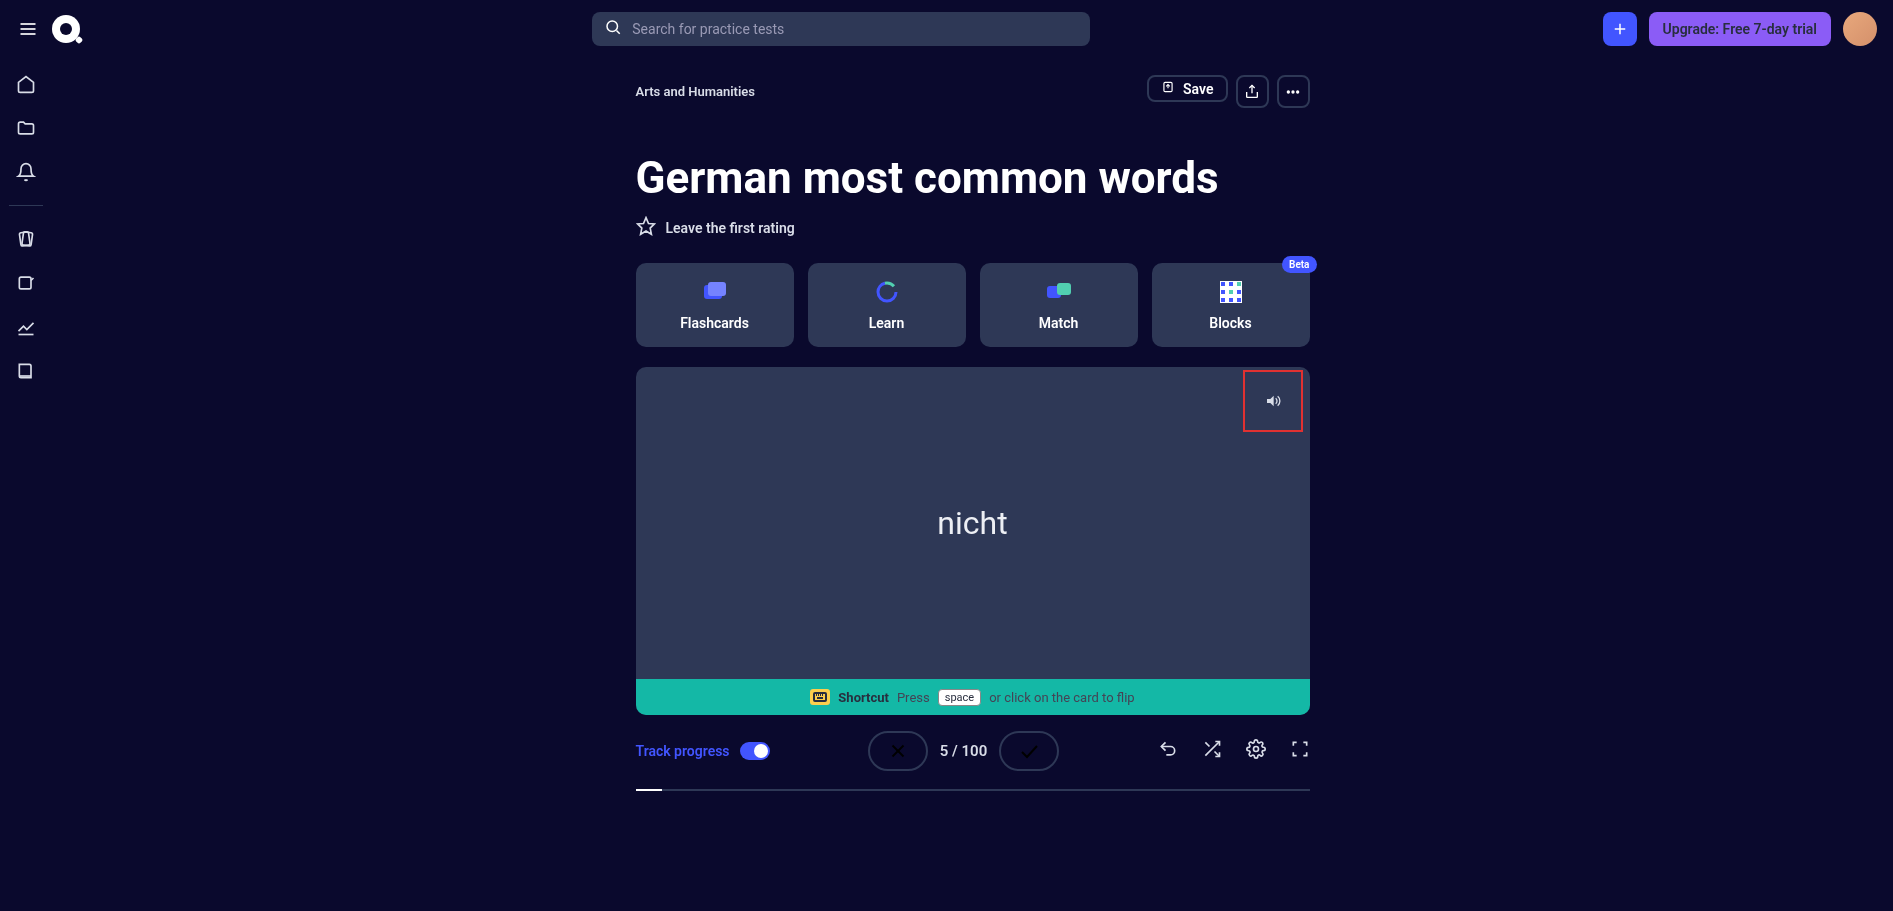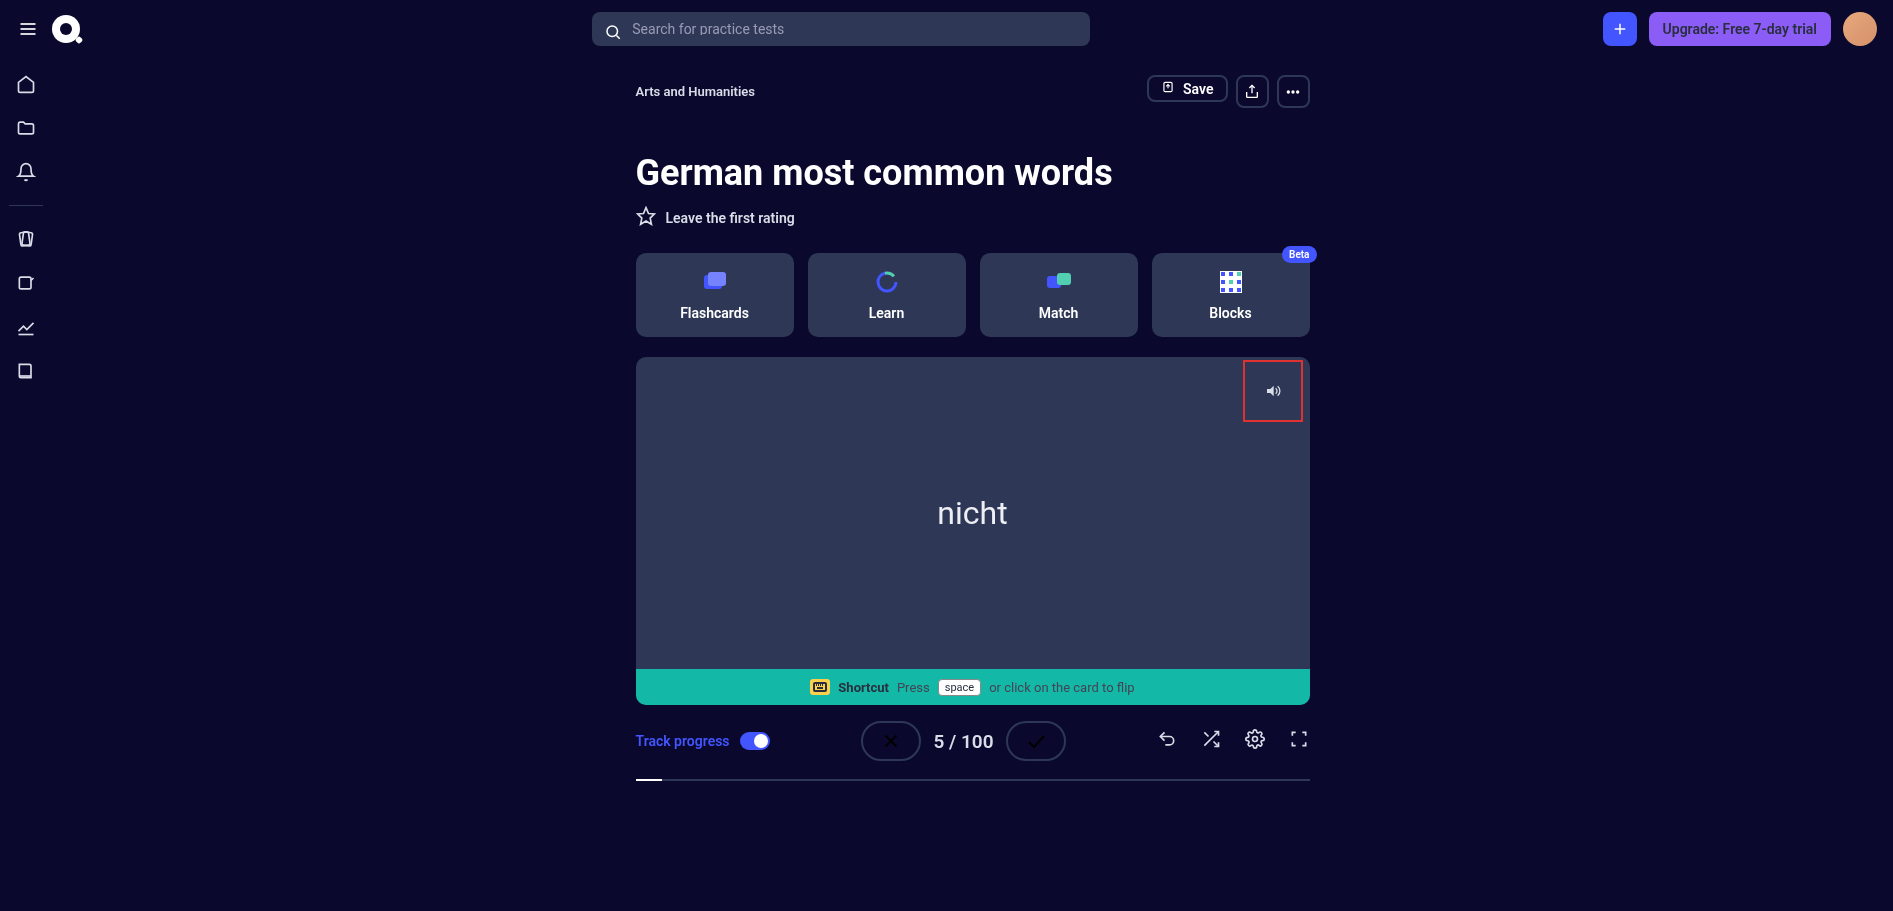--- a/index.html
+++ b/index.html
@@ -6,21 +6,21 @@
 body { background: #0a092d; color: #fff; width: 1893px; height: 911px; overflow: hidden; }
 
 
 .top-header { height: 57px; display: flex; align-items: center; padding: 0 16px; gap: 12px; }
 .hamburger { width: 24px; height: 24px; display: flex; align-items: center; justify-content: center; cursor: pointer; }
 .logo { width: 28px; height: 28px; background: #fff; border-radius: 50%; position: relative; }
 .logo::after { content: ""; position: absolute; width: 12px; height: 12px; background: #0a092d; border-radius: 50%; top: 8px; left: 8px; }
 .logo-wrap { position: relative; width: 28px; height: 28px; }
 .logo-tail { position: absolute; width: 6px; height: 6px; background: #fff; bottom: 0; right: -2px; border-radius: 2px; transform: rotate(45deg); }
 .search-wrap { flex: 1; display: flex; justify-content: center; }
-.search-bar { width: 498px; height: 34px; background: #2e3856; border-radius: 8px; display: flex; padding: 11px 12px; gap: 10px; }
+.search-bar { width: 498px; height: 34px; background: #2e3856; border-radius: 8px; display: flex; align-items: center; padding: 11px 12px; gap: 10px; }
 .search-input { background: transparent; border: none; color: #c8c8d4; font-size: 14px; outline: none; flex: 1; }
 .search-input::placeholder { color: #9a9ab5; }
 .header-actions { display: flex; align-items: center; gap: 12px; }
 .plus-btn { width: 34px; height: 34px; background: #4255ff; border-radius: 8px; display: flex; align-items: center; justify-content: center; cursor: pointer; }
 .upgrade-btn { height: 34px; background: #8b5cf6; color: #282e3e; border-radius: 8px; padding: 0 14px; font-weight: 600; font-size: 14px; display: flex; align-items: center; cursor: pointer; border: none; }
 .avatar { width: 34px; height: 34px; border-radius: 50%; background: linear-gradient(135deg, #e8a87c, #d4906b); }
 
 
 .sidebar { position: absolute; left: 0; top: 57px; width: 52px; display: flex; flex-direction: column; align-items: center; padding-top: 16px; gap: 22px; }
 .sidebar-divider { width: 34px; height: 1px; background: #2e3856; }
@@ -29,21 +29,21 @@
 
 .main { position: absolute; left: 52px; top: 57px; right: 0; bottom: 0; display: flex; justify-content: center; padding-top: 18px; }
 .content { width: 674px; }
 
 .breadcrumb-row { display: flex; justify-content: space-between; align-items: center; margin-bottom: 16px; }
 .breadcrumb { color: #d9dde8; font-size: 13px; font-weight: 600; }
 .header-btns { display: flex; gap: 8px; }
 .save-btn { height: 27px; border: 2px solid #2e3856; border-radius: 8px; background: transparent; color: #fff; padding: 0 12px; display: flex; align-items: center; gap: 8px; font-size: 14px; font-weight: 600; cursor: pointer; }
 .icon-btn { width: 33px; height: 33px; border: 2px solid #2e3856; border-radius: 8px; background: transparent; display: flex; align-items: center; justify-content: center; cursor: pointer; color: #fff; }
 
-.title { font-size: 36px; font-weight: 700; margin-bottom: 12px; margin-top: 44px; }
+.title { font-size: 44px; font-weight: 700; margin-bottom: 12px; margin-top: 44px; }
 .rating { display: flex; align-items: center; gap: 10px; color: #d9dde8; font-size: 14px; font-weight: 600; margin-bottom: 24px; }
 
 .modes { display: flex; gap: 14px; position: relative; margin-bottom: 20px; }
 .mode-card { flex: 1; height: 84px; background: #2e3856; border-radius: 10px; display: flex; flex-direction: column; align-items: center; justify-content: center; gap: 10px; cursor: pointer; font-size: 14px; font-weight: 600; color: #fff; position: relative; }
 .mode-icon-wrap { width: 26px; height: 26px; display: flex; align-items: center; justify-content: center; }
 .beta-badge { position: absolute; top: -7px; right: -7px; background: #4255ff; color: #fff; font-size: 10px; font-weight: 600; padding: 3px 7px; border-radius: 10px; }
 
 
 .flashcard { width: 674px; height: 348px; background: #2e3856; border-radius: 10px; position: relative; display: flex; flex-direction: column; }
 .card-body { flex: 1; display: flex; align-items: center; justify-content: center; position: relative; }
@@ -57,21 +57,21 @@
 .footer-rest { color: #445; }
 
 
 .controls { display: flex; align-items: center; justify-content: space-between; margin-top: 16px; }
 .track-wrap { display: flex; align-items: center; gap: 10px; }
 .track-label { color: #4255ff; font-size: 14px; font-weight: 600; }
 .toggle { width: 30px; height: 18px; background: #4255ff; border-radius: 10px; position: relative; cursor: pointer; }
 .toggle-knob { width: 14px; height: 14px; background: #fff; border-radius: 50%; position: absolute; top: 2px; right: 2px; }
 .center-controls { display: flex; align-items: center; gap: 12px; }
 .circle-btn { width: 60px; height: 40px; border: 2px solid #2e3856; border-radius: 26px; background: transparent; display: flex; align-items: center; justify-content: center; cursor: pointer; }
-.counter { color: #d9dde8; font-size: 19px; font-weight: 600; }
+.counter { color: #d9dde8; font-size: 15px; font-weight: 600; }
 .right-controls { display: flex; align-items: center; gap: 24px; color: #d9dde8; }
 .ctrl-icon { cursor: pointer; }
 
 
 .progress { margin-top: 18px; width: 674px; height: 2px; background: #2e3856; }
 .progress-fill { height: 2px; background: #fff; width: 4%; }
 
 svg { stroke: currentColor; fill: none; stroke-width: 2; }
 </style>
 </head>

